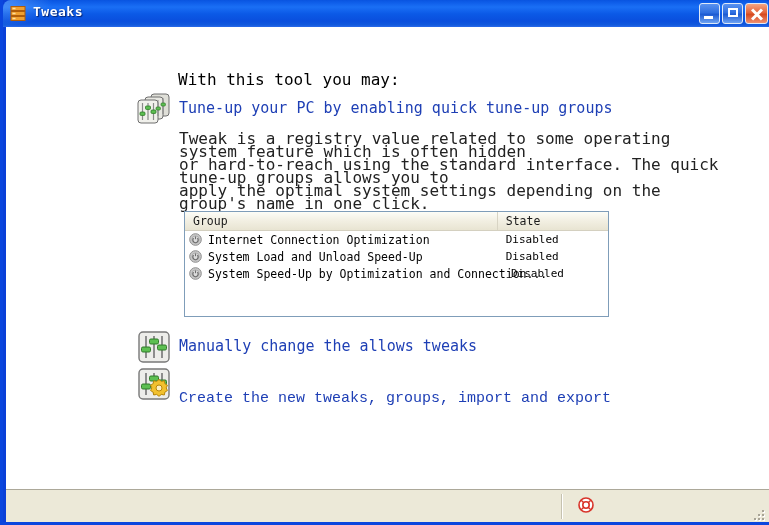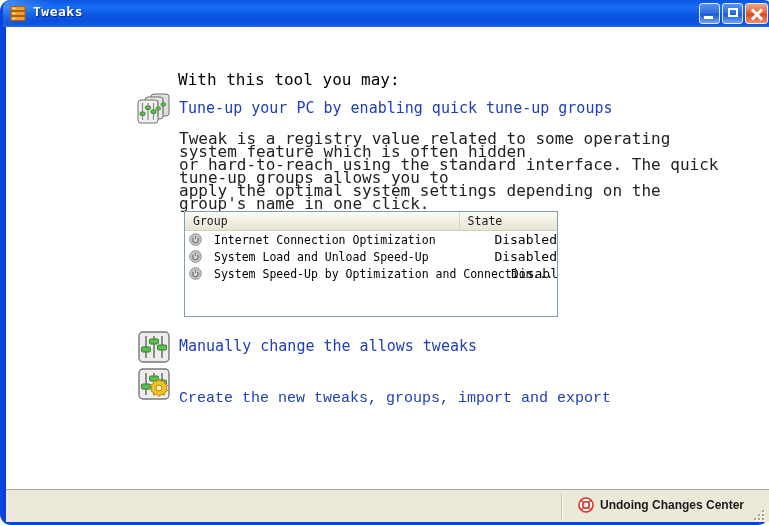--- a/index.html
+++ b/index.html
@@ -19,21 +19,20 @@
     position: absolute;
     left: 0; top: 0;
     width: 769px;
     height: 525px;
     box-sizing: border-box;
     background: #0a40d8;
     border-left: 3px solid #0a46de;
     border-right: 3px solid #0a46de;
     border-bottom: 3px solid #0a46de;
     border-top: 0;
-    border-radius: 11px;
   }
 
   
   .titlebar {
     position: absolute;
     left: 0; top: 0;
     width: 769px;
     height: 27px;
     background: linear-gradient(to bottom,
         #0954e0 0%, #0d5ce8 8%, #1a6ff5 26%,
@@ -151,21 +150,21 @@
     font-size: 16px;
     color: #222222;
     line-height: 13px;
     white-space: pre-wrap;
   }
 
   
   .listview {
     position: absolute;
     left: 178px; top: 184px;
-    width: 374px;
+    width: 425px;
     height: 106px;
     box-sizing: border-box;
     border: 1px solid #7f9db9;
     background: #ffffff;
     overflow: hidden;
   }
   .lv-header {
     display: flex;
     height: 18px;
     background: linear-gradient(to bottom, #fdfdf7 0%, #f2efe2 50%, #e8e4d2 100%);
@@ -191,32 +190,31 @@
   }
   .lv-cell-group {
     width: 318px;
     display: flex;
     align-items: center;
     box-sizing: border-box;
     padding-left: 4px;
   }
   .lv-cell-state {
     width: 112px;
-    font-size: 13px;
+    font-size: 11px;
     color: #000000;
     box-sizing: border-box;
     padding-left: 8px;
     white-space: nowrap;
-    text-align: right;
   }
   .row-label {
     font-size: 11.5px;
     color: #000000;
     white-space: nowrap;
-    margin-left: 12px;
+    margin-left: 6px;
   }
   .power-icon { width: 13px; height: 13px; flex: 0 0 13px; }
 
   
   .statusbar {
     position: absolute;
     left: 3px; top: 489px;
     width: 763px;
     height: 33px;
     background: #ece9d8;
@@ -415,21 +413,20 @@
       <svg width="16" height="16" viewBox="0 0 16 16">
         <circle cx="8" cy="8" r="7" fill="#ffffff" stroke="#d8342a" stroke-width="1.6"></circle>
         <circle cx="8" cy="8" r="3.2" fill="#ffffff" stroke="#d8342a" stroke-width="1.6"></circle>
         <g stroke="#d8342a" stroke-width="1.4">
           <line x1="3.2" y1="3.2" x2="5.8" y2="5.8"></line>
           <line x1="12.8" y1="3.2" x2="10.2" y2="5.8"></line>
           <line x1="3.2" y1="12.8" x2="5.8" y2="10.2"></line>
           <line x1="12.8" y1="12.8" x2="10.2" y2="10.2"></line>
         </g>
       </svg>
-      <span class="status-text">Undoing Changes Center</span>
     </div>
 
     <svg class="grip" viewBox="0 0 14 14">
       <g fill="#ffffff">
         <rect x="10" y="4" width="2" height="2"></rect>
         <rect x="6" y="8" width="2" height="2"></rect>
         <rect x="10" y="8" width="2" height="2"></rect>
         <rect x="2" y="12" width="2" height="2"></rect>
         <rect x="6" y="12" width="2" height="2"></rect>
         <rect x="10" y="12" width="2" height="2"></rect>

